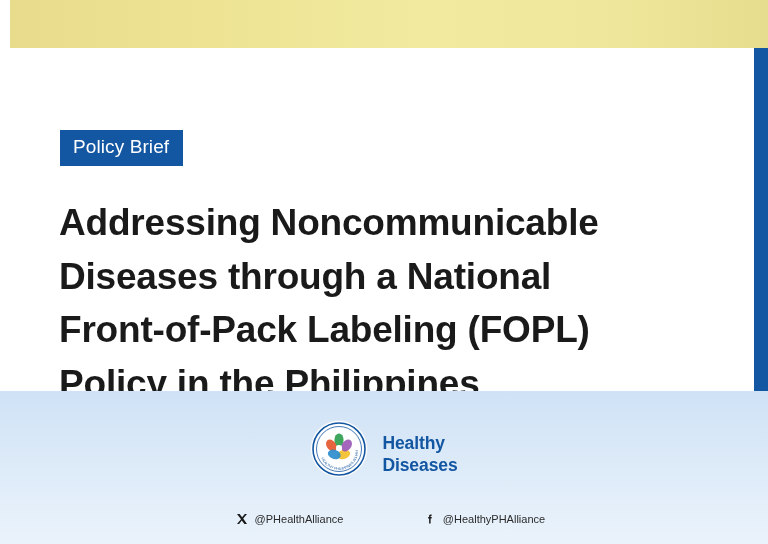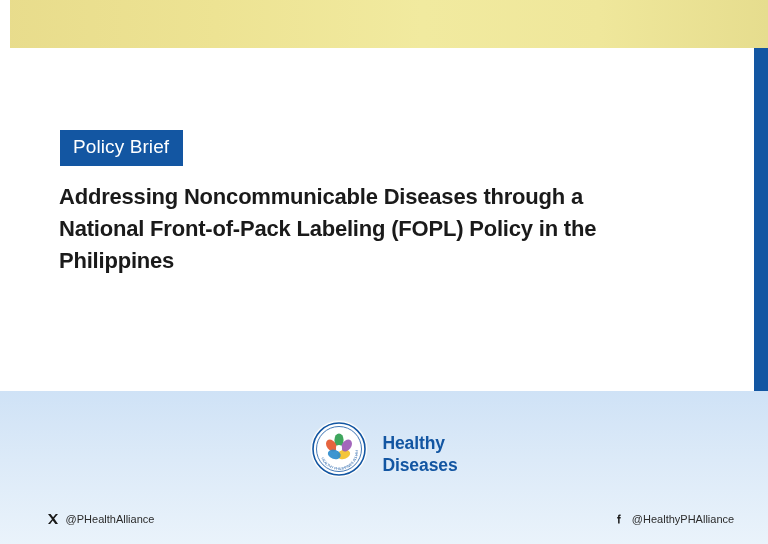--- a/index.html
+++ b/index.html
@@ -68,23 +68,23 @@
     font-size: 19px;
     font-weight: normal;
     padding: 7px 14px 8px 13px;
     letter-spacing: 0.1px;
     line-height: 1.1;
   }
 
   .title {
     position: absolute;
     left: 59px;
-    top: 133px;
+    top: 148px;
     width: 560px;
-    font-size: 22px;
+    font-size: 37px;
     font-weight: bold;
     color: #1a1a1a;
     line-height: 1.45;
     letter-spacing: -0.2px;
   }
 
   .dots {
     position: absolute;
     left: 381px;
     top: 383px;
@@ -147,21 +147,21 @@
   }
 
   
   .social-row {
     position: absolute;
     left: 0;
     top: 512px;
     width: 768px;
     display: flex;
     align-items: center;
-    justify-content: space-between;
+    justify-content: center;
     gap: 0px;
   }
   .social {
     display: flex;
     align-items: center;
     gap: 6px;
     font-size: 11px;
     color: #2b2b2b;
   }
   .social.s1 { width: 200px; justify-content: center; }

